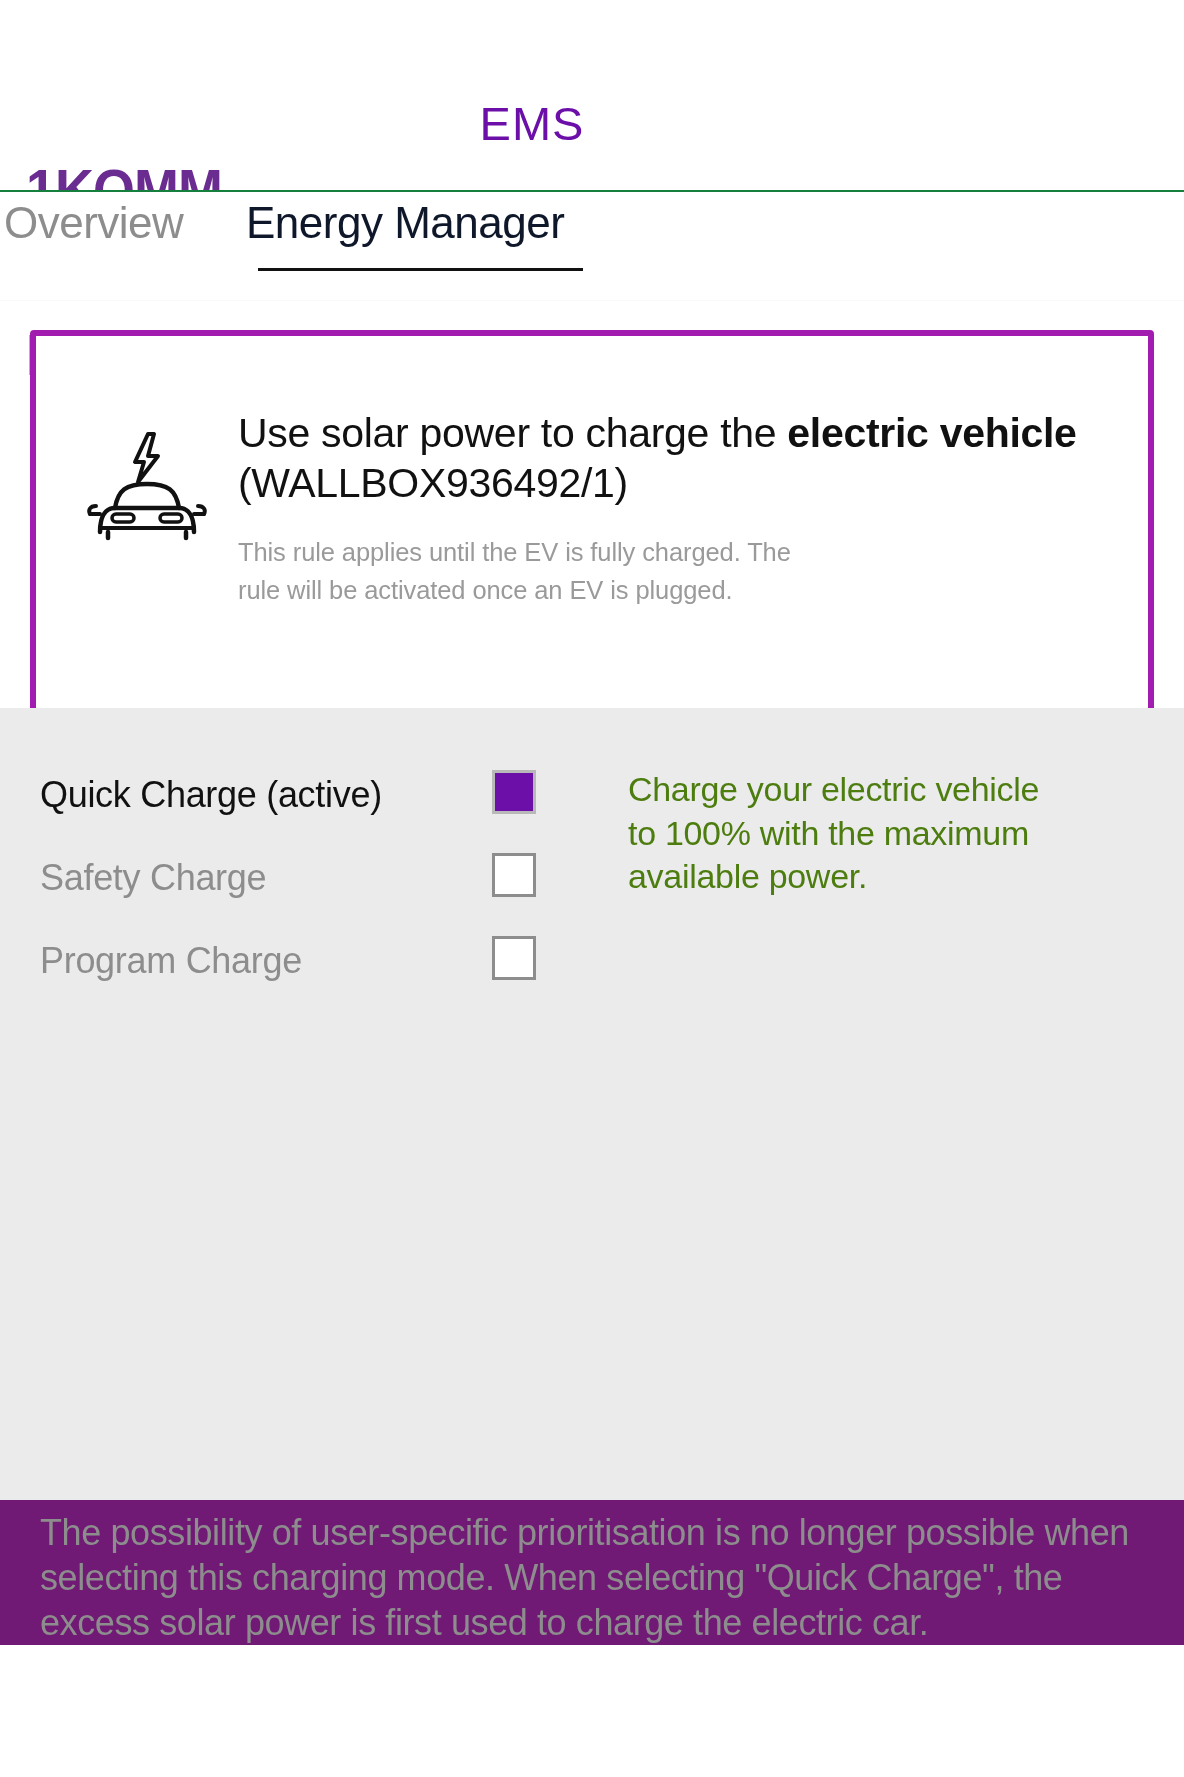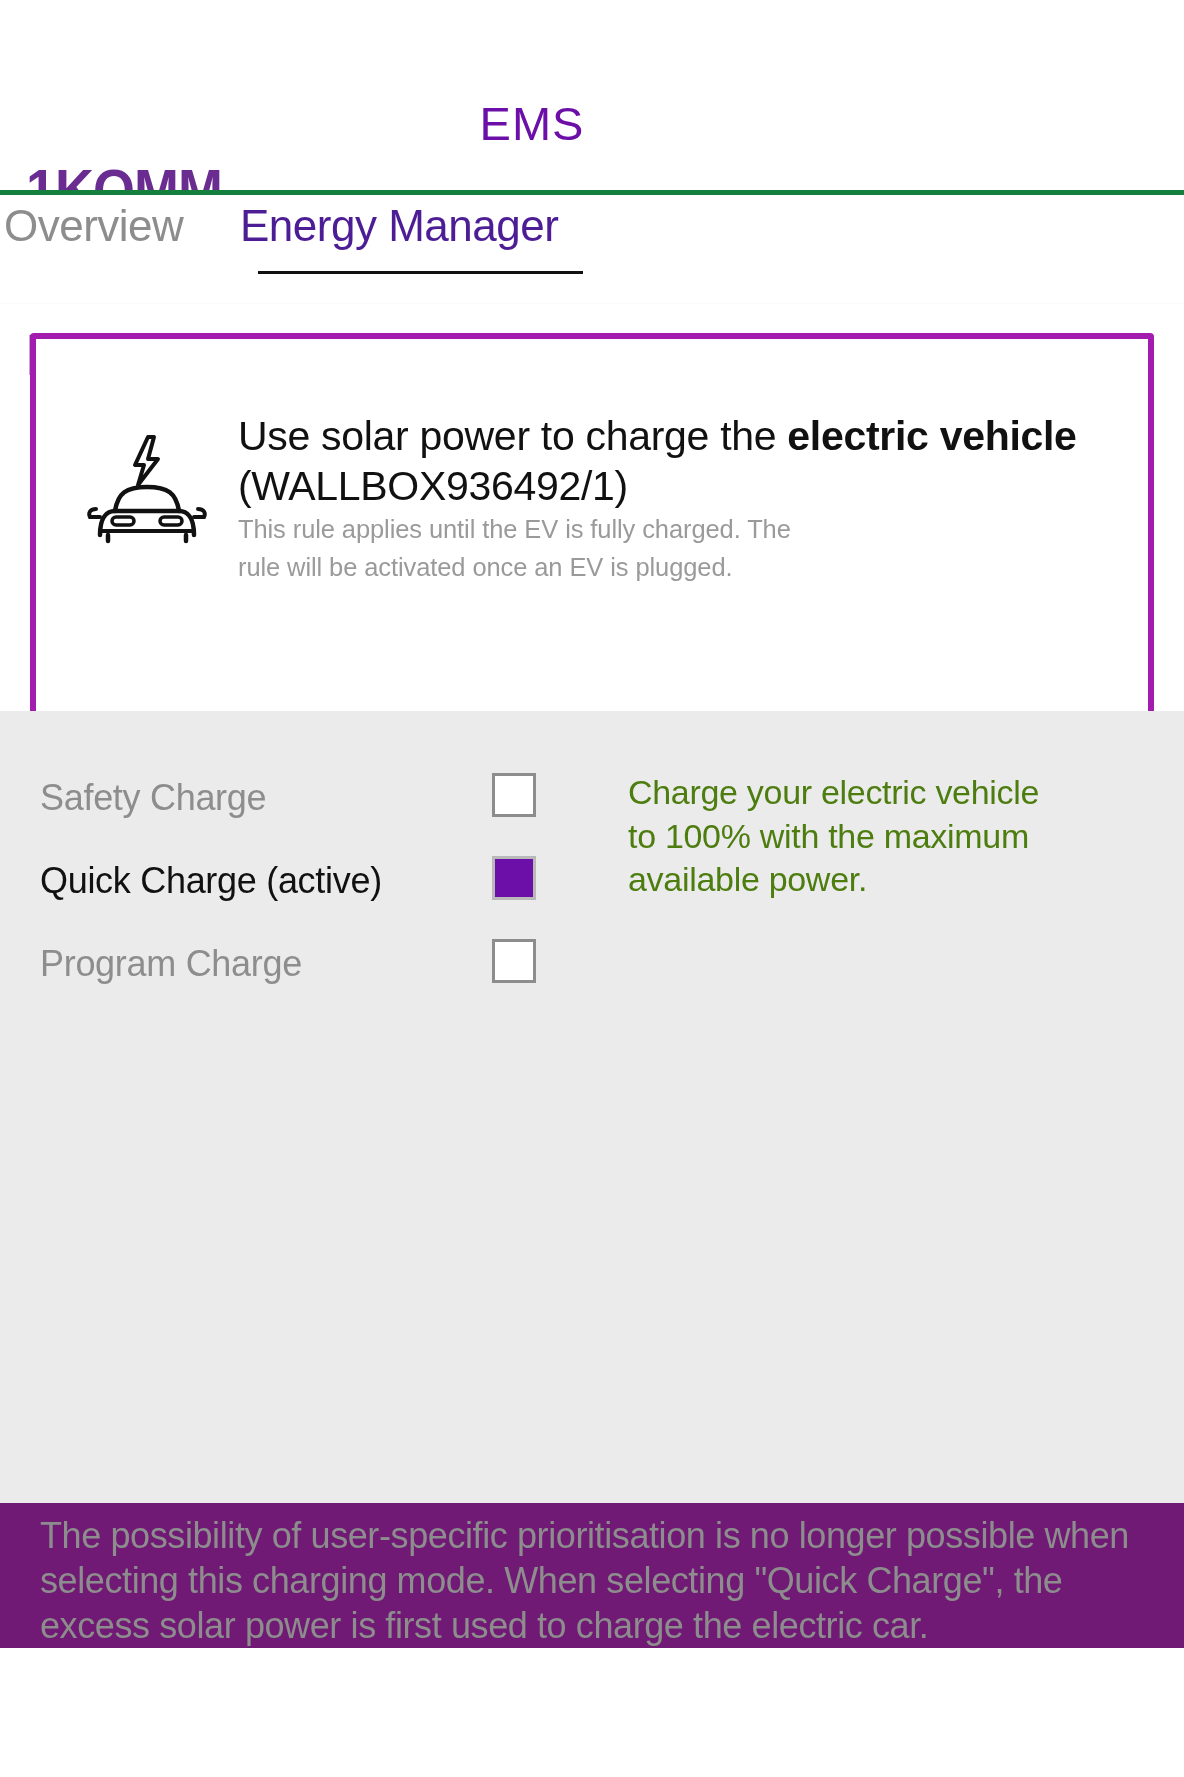--- a/index.html
+++ b/index.html
@@ -43,33 +43,33 @@
     letter-spacing:1px;
     transform:translateX(-60px);
   }
 
   
   .tabbar{
     position:relative;
     flex:0 0 auto;
     height:108px;
     background:#ffffff;
-    border-top:5px solid #15803d;
+    border-top:2px solid #15803d;
     box-shadow:0 1px 0 rgba(0,0,0,0.02);
   }
   .tab{
     position:absolute;
     top:6px;
     font-size:44px;
     letter-spacing:-0.5px;
     padding-bottom:10px;
     white-space:nowrap;
   }
   .tab.overview{left:4px;color:#8d8d8d;}
-  .tab.manager{left:240px;color:#4c1d95;}
+  .tab.manager{left:246px;color:#0f172a;}
   .tab-underline{
     position:absolute;
     left:258px;top:76px;
     width:325px;height:3px;
     background:#111111;
   }
 
   
   .card-wrap{
     flex:0 0 auto;
@@ -95,20 +95,21 @@
     position:absolute;left:202px;top:72px;right:24px;
   }
   .card-heading{
     font-size:41px;
     line-height:1.22;
     color:#111111;
     letter-spacing:-0.3px;
   }
   .card-heading .bold{font-weight:bold;}
   .card-sub{
+    margin-top:26px;
     font-size:25.5px;
     line-height:1.48;
     color:#9a9a9a;
     letter-spacing:-0.1px;
     max-width:575px;
   }
 
   
   .options{
     flex:0 0 auto;
@@ -222,34 +223,34 @@
         <div class="card-sub">This rule applies until the EV is fully charged. The rule will be activated once an EV is plugged.</div>
       </div>
 
     </div>
   </div>
 
   <div class="options">
 
     <div class="opt-rows">
 
+      <div class="opt-row active">
+        <div class="opt-label">Quick Charge (active)</div>
+        <div class="checkbox checked">
+          <span class="fill"></span>
+        </div>
+      </div>
+
       <div class="opt-row">
         <div class="opt-label">Safety Charge</div>
         <div class="checkbox">
           <span class="fill"></span>
         </div>
       </div>
 
-      <div class="opt-row active">
-        <div class="opt-label">Quick Charge (active)</div>
-        <div class="checkbox checked">
-          <span class="fill"></span>
-        </div>
-      </div>
-
       <div class="opt-row">
         <div class="opt-label">Program Charge</div>
         <div class="checkbox">
           <span class="fill"></span>
         </div>
       </div>
 
 
       <div class="mode-desc">Charge your electric vehicle to 100% with the maximum available power.</div>
     </div>

